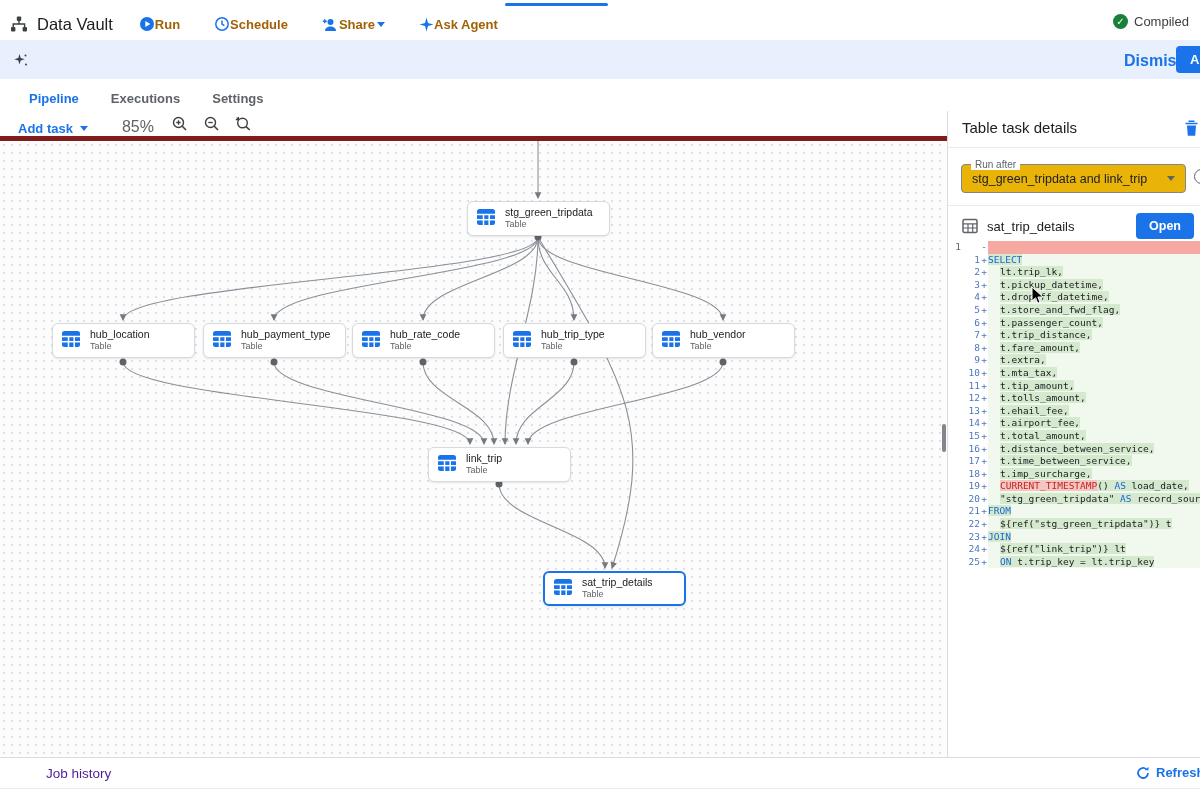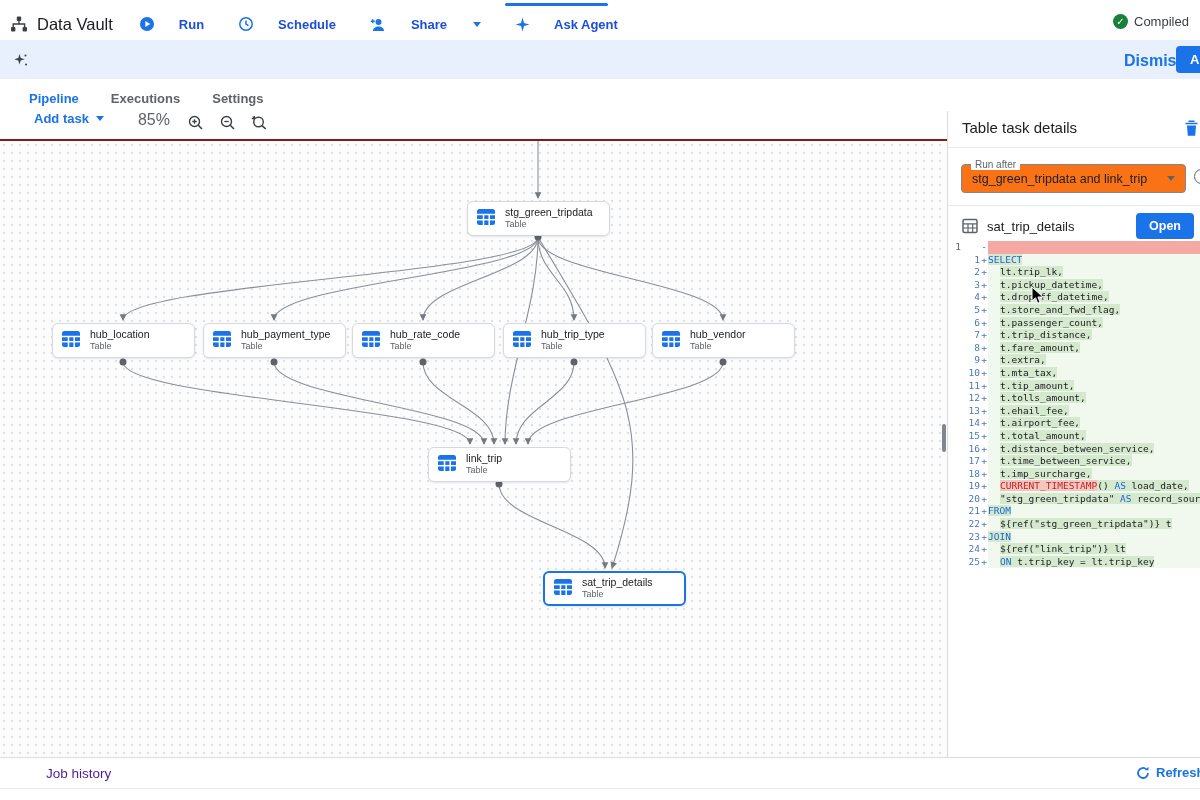--- a/index.html
+++ b/index.html
@@ -7,62 +7,62 @@
     font-family:"Liberation Sans", sans-serif; color:#202124; }
 
   
   .strip-top { position:absolute; left:0; top:0; width:1200px; height:8px; background:#fff; }
   .loadbar { position:absolute; left:505px; top:3px; width:103px; height:3px; background:#1a73e8; border-radius:2px; }
 
   
   .appbar { position:absolute; left:0; top:8px; width:1200px; height:32px; background:#fff; display:flex; align-items:center; }
   .app-icon { margin-left:10px; display:flex; }
   .app-title { font-size:16.5px; color:#202124; margin-left:9px; margin-right:26px; }
-  .act-btn { display:flex; align-items:center; gap:24px; color:#1d4ed8; font-size:13px; font-weight:bold; margin-right:34px; cursor:pointer; white-space:nowrap; }
+  .act-btn { display:flex; align-items:center; gap:0; color:#a16207; font-size:13px; font-weight:bold; margin-right:34px; cursor:pointer; white-space:nowrap; }
   .caret { width:0; height:0; border-left:4px solid transparent; border-right:4px solid transparent; border-top:5px solid #1a73e8; margin-left:2px; }
   .status { position:absolute; left:1113px; top:14px; display:flex; align-items:center; gap:6px; font-size:13px; color:#3c4043; white-space:nowrap; }
   .check { width:15px; height:15px; border-radius:50%; background:#188038; color:#fff; font-size:10px; line-height:15px; text-align:center; flex:0 0 auto; }
 
   
   .banner { position:absolute; left:0; top:40px; width:1200px; height:39px; background:#e8f0fe; }
   .banner-msg { position:absolute; left:38px; top:13px; font-size:13px; color:#202124; }
   .banner-spark { position:absolute; left:13px; top:12px; }
   .dismiss { position:absolute; left:1124px; top:12px; color:#1a73e8; font-size:16px; font-weight:bold; cursor:pointer; }
   .apply { position:absolute; left:1176px; top:6px; height:27px; padding:0 14px; background:#1a73e8; color:#fff; font-size:13px; font-weight:bold; border:none; border-radius:4px; cursor:pointer; }
 
   
   .tabsrow { position:absolute; left:0; top:79px; width:1200px; height:40px; background:#fff; border-bottom:1px solid #dadce0; display:flex; align-items:stretch; padding-left:13px; }
   .tab { font-size:13px; color:#5f6368; font-weight:bold; padding:0 16px; display:flex; align-items:center; position:relative; cursor:pointer; }
   .tab.active { color:#1a73e8; }
   .tab.active:after { content:""; position:absolute; left:8px; right:8px; bottom:0; height:3px; background:#1a73e8; border-radius:3px 3px 0 0; }
 
   
   .main { position:absolute; left:0; top:111px; width:1200px; height:646px; display:flex; }
   .canvas-col { width:947px; height:646px; display:flex; flex-direction:column; }
-  .toolbar { height:30px; background:#fff; display:flex; align-items:flex-start; padding-left:34px; gap:8px; border-bottom:2px solid #7f1d1d; }
+  .toolbar { height:30px; background:#fff; display:flex; align-items:flex-end; padding-left:18px; gap:8px; border-bottom:5px solid #7f1d1d; }
   .addtask { color:#1a73e8; font-size:13px; font-weight:bold; display:flex; align-items:center; gap:5px; cursor:pointer; margin-right:26px; }
   .zoomlvl { font-size:16px; color:#5f6368; margin-right:6px; }
   .zbtn { width:24px; height:24px; display:flex; align-items:center; justify-content:center; cursor:pointer; }
   .canvas { position:relative; flex:1; background-color:#fcfcfd;
     background-image:radial-gradient(circle, #dde0e4 1px, transparent 1.3px);
     background-size:8px 8px; overflow:hidden; }
   .edges { position:absolute; left:0; top:0; }
 
   .node { position:absolute; width:143px; height:35px; background:#fff; border:1px solid #d6d9dd; border-radius:6px; box-shadow:0 1px 2px rgba(60,64,67,.12); display:flex; align-items:center; padding-left:8px; gap:9px; cursor:pointer; }
   .node.selected { border:2px solid #1a73e8; }
   .ntxt { display:flex; flex-direction:column; line-height:1.25; }
   .ntitle { font-size:10.5px; color:#202124; }
   .nsub { font-size:9px; color:#5f6368; }
 
   
   .panel { position:relative; width:253px; height:646px; background:#fff; border-left:1px solid #dadce0; }
   .panel-h { position:absolute; left:14px; top:8px; font-size:15px; color:#202124; }
   .trash { position:absolute; left:236px; top:9px; cursor:pointer; }
   .pdiv1 { position:absolute; left:0; top:36px; width:253px; height:1px; background:#e8eaed; }
-  .runafter { position:absolute; left:13px; top:53px; width:225px; height:29px; border:1px solid #80868b; border-radius:4px; background:#f97316; display:flex; align-items:center; padding:0 10px; cursor:pointer; }
+  .runafter { position:absolute; left:13px; top:53px; width:225px; height:29px; border:1px solid #80868b; border-radius:4px; background:#eab308; display:flex; align-items:center; padding:0 10px; cursor:pointer; }
   .runafter-label { position:absolute; left:9px; top:-6px; background:#fff; padding:0 4px; font-size:10px; color:#5f6368; }
   .runafter-val { font-size:12.5px; color:#202124; flex:1; white-space:nowrap; overflow:hidden; }
   .dcaret { width:0; height:0; border-left:4.5px solid transparent; border-right:4.5px solid transparent; border-top:5.5px solid #5f6368; }
   .loopicon { position:absolute; left:246px; top:58px; width:15px; height:15px; border:1.8px solid #5f6368; border-radius:50%; }
   .pdiv2 { position:absolute; left:0; top:94px; width:253px; height:1px; background:#e8eaed; }
   .satrow { position:absolute; left:14px; top:101px; width:232px; height:28px; display:flex; align-items:center; gap:9px; }
   .satname { font-size:13px; color:#202124; flex:1; }
   .openbtn { height:26px; padding:0 13px; background:#1a73e8; color:#fff; font-size:12.5px; font-weight:bold; border:none; border-radius:4px; cursor:pointer; }
 
   

